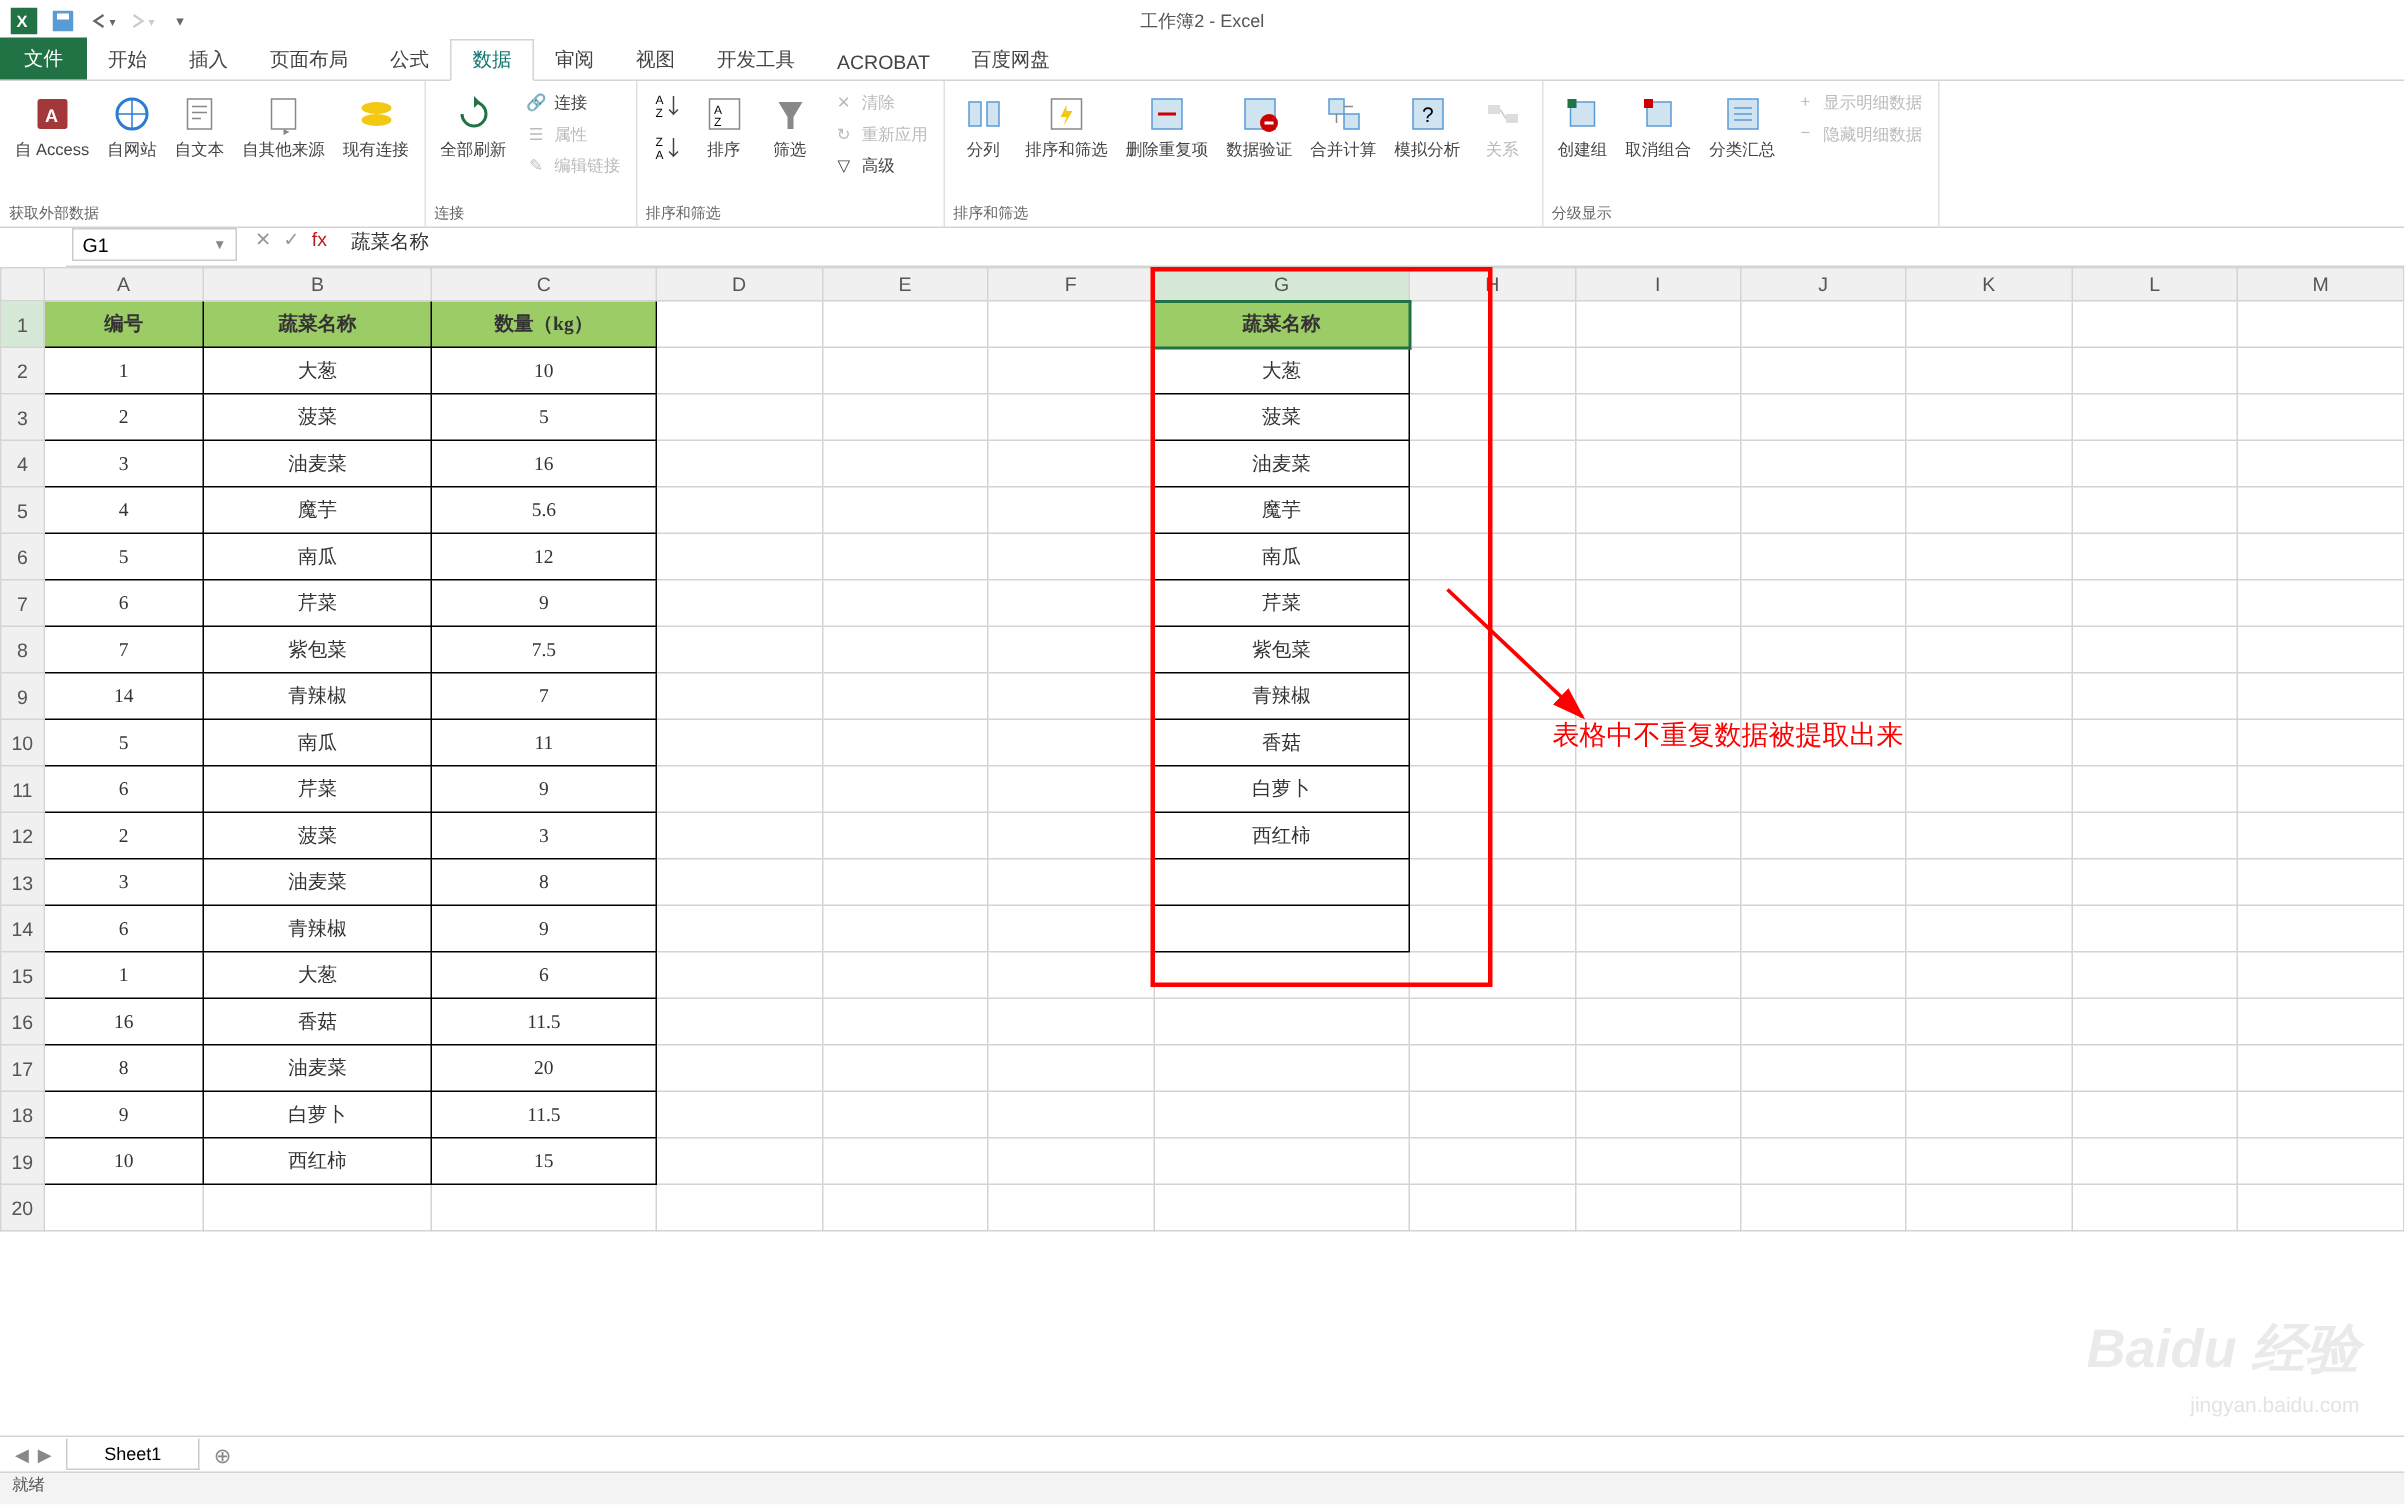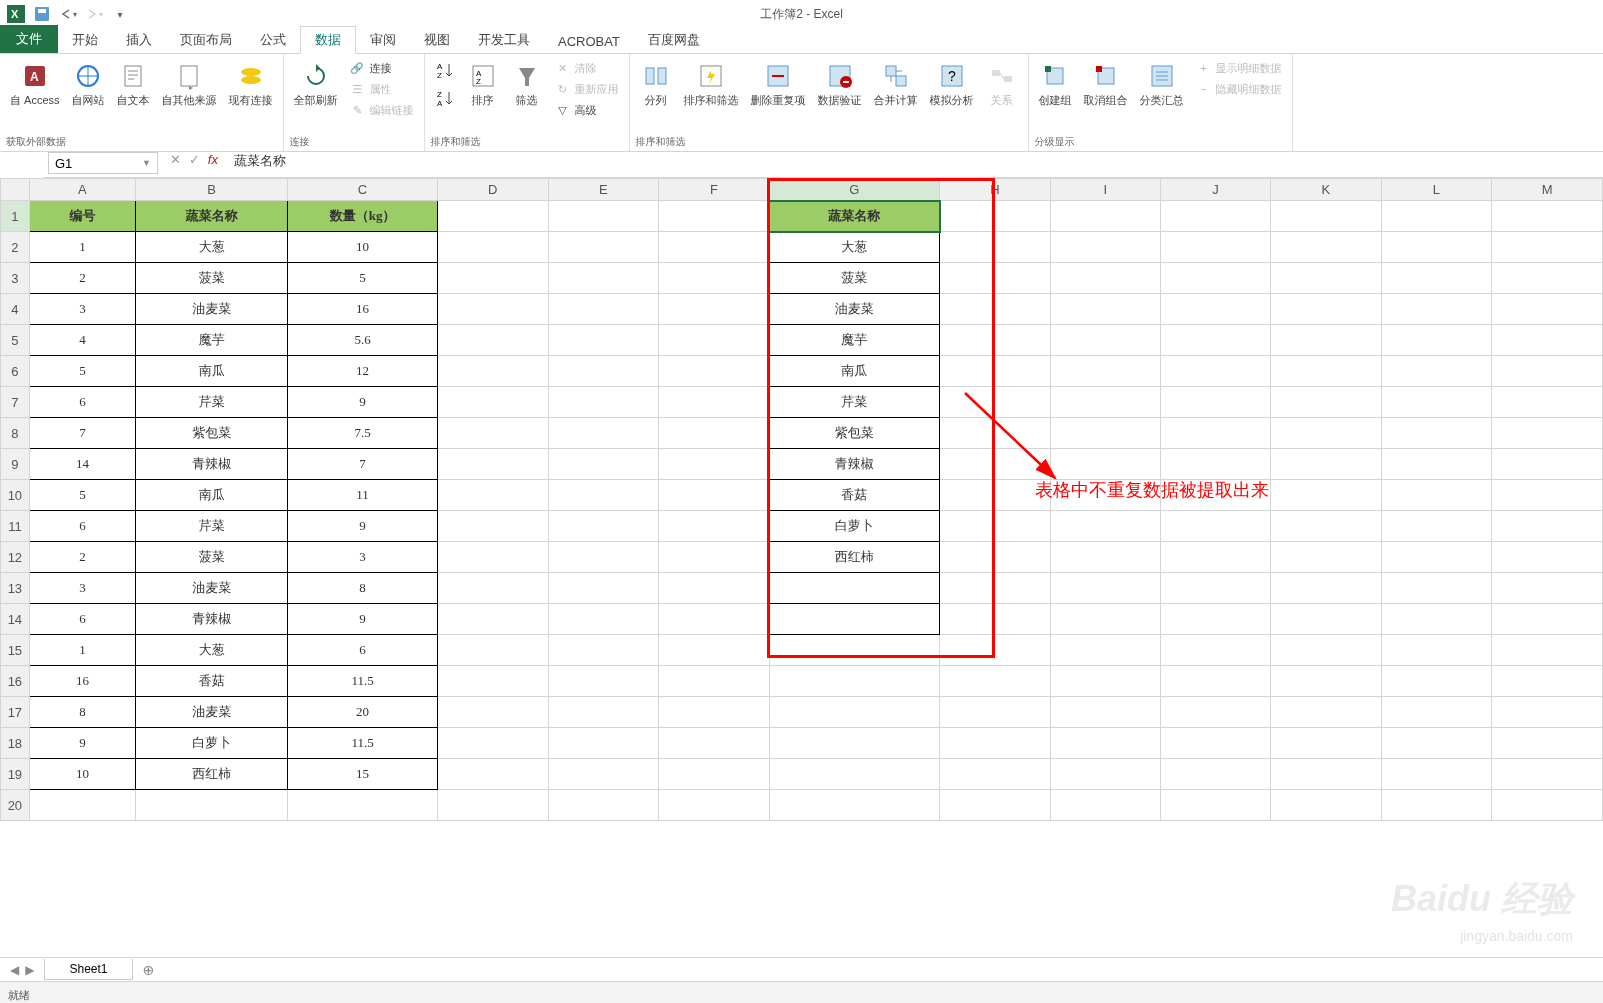--- a/index.html
+++ b/index.html
@@ -60,21 +60,21 @@
 .arrow-svg { position: absolute; pointer-events: none; }
 .anno-text { position: absolute; color: #ff0000; font-size: 18px; font-family: SimSun; font-weight: normal; }
 
 
 .sheet-tabs { position: absolute; bottom: 22px; left: 0; right: 0; height: 24px; background: #fff; border-top: 1px solid #d4d4d4; display: flex; align-items: center; font-size: 12px; }
 .sheet-tabs .nav { display: flex; gap: 6px; padding: 0 10px; color: #888; }
 .sheet-tabs .stab { padding: 3px 24px; border: 1px solid #ccc; border-top: none; background: #fff; cursor: pointer; }
 .sheet-tabs .add { padding: 0 10px; color: #888; cursor: pointer; font-size: 14px; }
 
 
-.statusbar { position: absolute; bottom: 0; left: 0; right: 0; height: 22px; background: #f3f3f3; border-top: 1px solid #d4d4d4; display: flex; align-items: flex-end; font-size: 11px; color: #555; padding: 0 8px; justify-content: space-between; margin-top: 44px; }
+.statusbar { position: absolute; bottom: 0; left: 0; right: 0; height: 22px; background: #f3f3f3; border-top: 1px solid #d4d4d4; display: flex; align-items: flex-start; font-size: 11px; color: #555; padding: 0 8px; justify-content: space-between; margin-top: 44px; }
 
 
 .watermark { position: absolute; right: 30px; bottom: 50px; color: rgba(220,220,220,0.6); font-size: 36px; font-weight: bold; font-style: italic; pointer-events: none; }
 .watermark-sm { position: absolute; right: 30px; bottom: 30px; color: rgba(200,200,200,0.5); font-size: 14px; pointer-events: none; }
 
 svg { display: block; }
 </style>
 </head>
 <body>
 
@@ -375,21 +375,21 @@
 </div>
 
 <div class="formula-bar">
   <div class="name-box">
       <span>G1</span>
       <span style="font-size:9px;color:#888">▼</span>
     </div>
   <div class="fx-btns">
     <span>✕</span>
     <span>✓</span>
-    <span style="font-style:italic;color:#b91c1c">fx</span>
+    <span style="color:#b91c1c">fx</span>
   </div>
   <div class="fx-input">蔬菜名称</div>
 </div>
 
 <div class="sheet-area">
   <table class="sheet" id="grid">
       <tbody>
         <tr class="colhdr">
           <th class="corner"></th>
           <th class="data-a">A</th>

